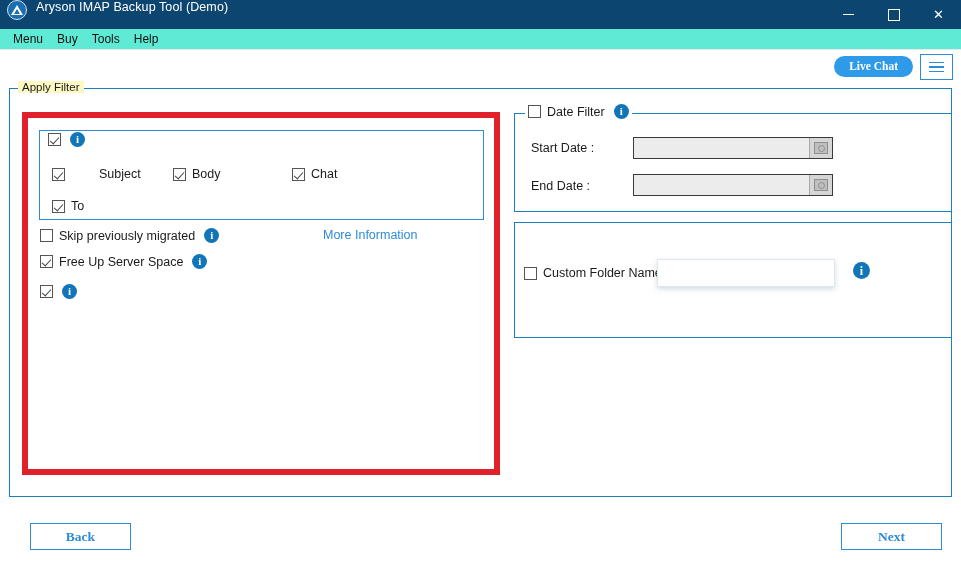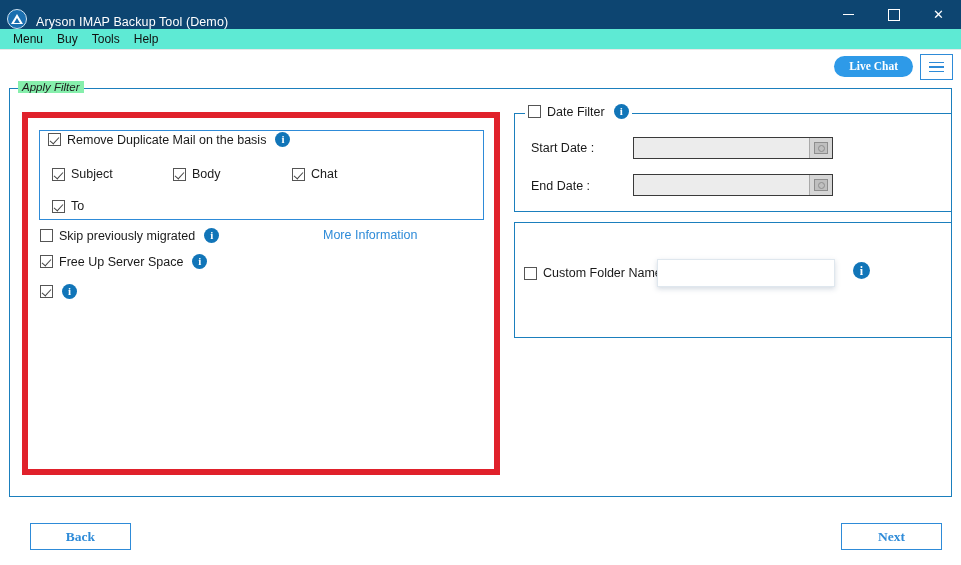--- a/index.html
+++ b/index.html
@@ -13,21 +13,21 @@
     font-family: "Liberation Sans", sans-serif;
     overflow: hidden;
     position: relative;
   }
 
   
   .titlebar {
     height: 29px;
     background: #0d4571;
     display: flex;
-    align-items: flex-end;
+    align-items: flex-start;
     position: relative;
   }
   .app-logo {
     width: 18px; height: 18px;
     margin-left: 7px;
     border-radius: 50%;
     background: #1b6fb0;
     border: 1px solid #cfe3f2;
     position: relative;
     flex: none;
@@ -146,25 +146,24 @@
   .apply-filter {
     position: absolute;
     left: 9px; top: 88px;
     width: 943px; height: 409px;
     border: 1px solid #1b7fbd;
     box-sizing: border-box;
   }
   .apply-filter-legend {
     position: absolute;
     left: 18px; top: 81px;
-    background: #86efac;
+    background: #fef9c3;
     padding: 0 4px;
     font-size: 11.5px;
     color: #1a1a1a;
-    font-style: italic;
   }
 
   
   .red-box {
     position: absolute;
     left: 22px; top: 112px;
     width: 478px; height: 363px;
     border: 6px solid #e0212b;
     box-sizing: border-box;
     pointer-events: none;
@@ -363,25 +362,24 @@
 
 <div class="apply-filter"></div>
 <div class="apply-filter-legend">Apply Filter</div>
 
 <div class="red-box"></div>
 
 <div class="dup-group"></div>
 
 <div class="cb-row" style="left:46px; top:132px; background:#ffffff; padding:0 2px;">
   <span class="cbox checked"></span>
-  <span class="cb-label">Remove Duplicate Mail on the basis</span>
   <span class="info-icon">i</span>
 </div>
 
-<div class="cb-row" style="left:52px; top:167px;">
+<div class="cb-row" style="left:52px; top:167px;gap:28px;">
   <span class="cbox checked"></span>
   <span class="cb-label">Subject</span>
 </div>
 <div class="cb-row" style="left:173px; top:167px;justify-content:center;">
   <span class="cbox checked"></span>
   <span class="cb-label">Body</span>
 </div>
 <div class="cb-row" style="left:292px; top:167px;">
   <span class="cbox checked"></span>
   <span class="cb-label">Chat</span>

